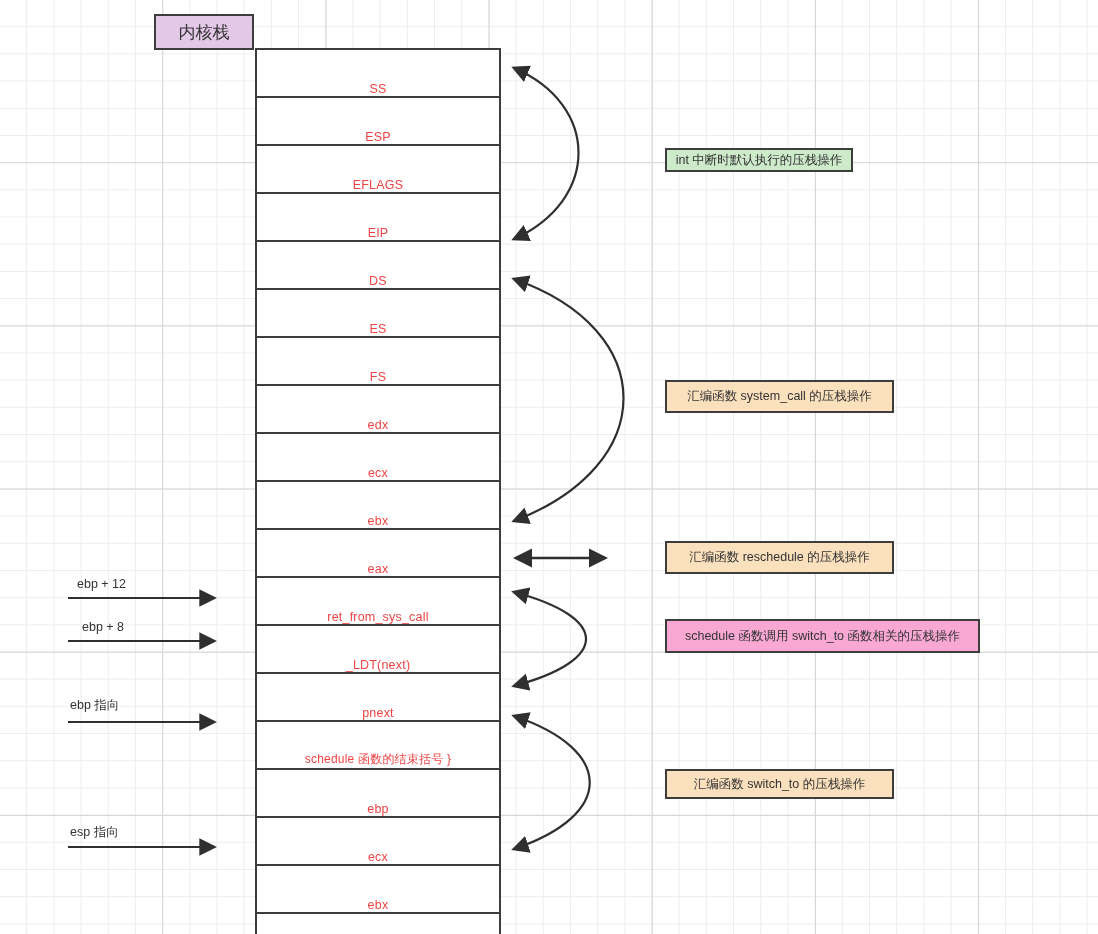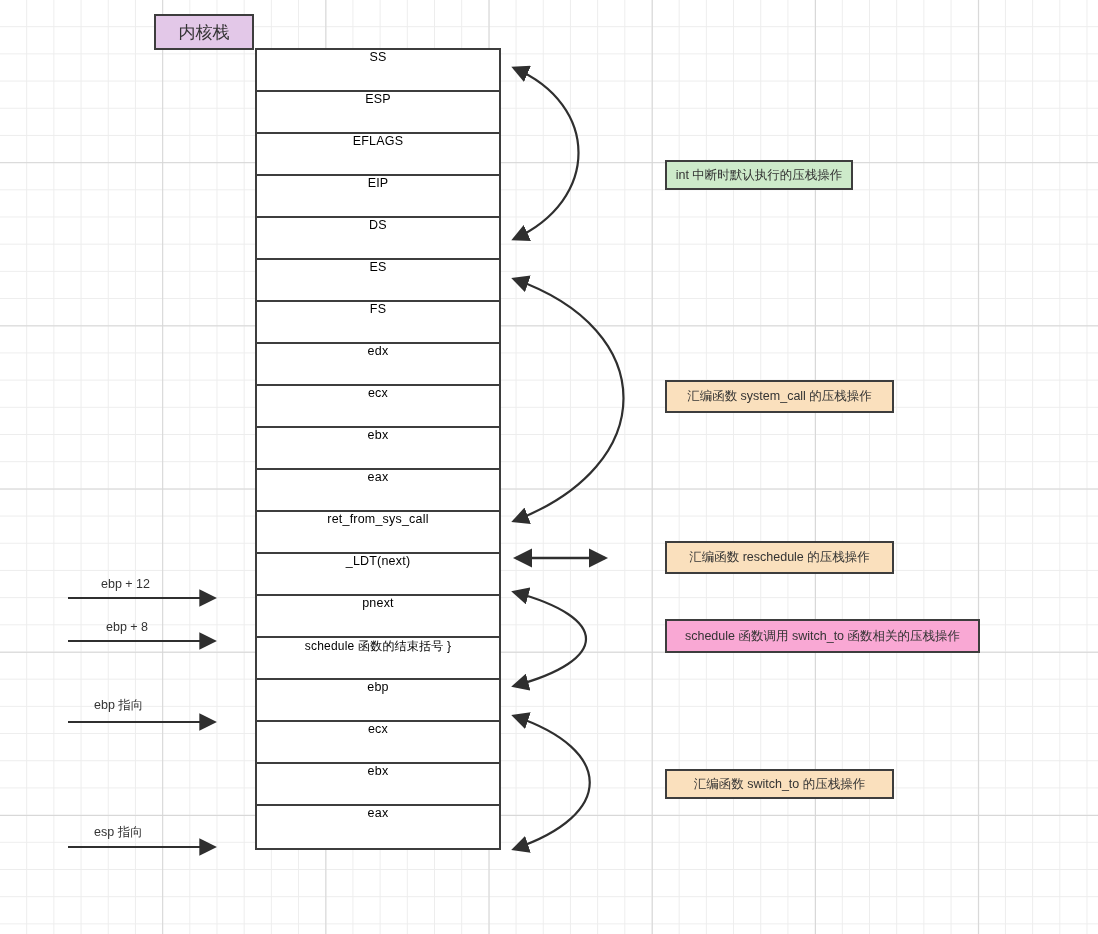--- a/index.html
+++ b/index.html
@@ -53,28 +53,28 @@
   .stack {
     position: absolute;
     left: 255px;
     top: 48px;
     width: 246px;
     border: 2px solid #3d3d3d;
     box-sizing: border-box;
     background: #ffffff;
   }
   .stack-cell {
-    height: 42px;
+    height: 48px;
     border-bottom: 2px solid #3d3d3d;
     box-sizing: border-box;
     display: flex;
-    align-items: flex-start;
+    align-items: flex-end;
     justify-content: center;
     font-size: 12.5px;
-    color: #000000;
+    color: #ef4444;
     letter-spacing: 0.2px;
     background: #ffffff;
   }
   .stack-cell:last-child {
     border-bottom: none;
   }
   .stack-cell.wide-text {
     font-size: 12px;
   }
 
@@ -88,33 +88,32 @@
     justify-content: center;
     font-size: 12.5px;
     color: #333;
     padding: 0 10px;
     white-space: nowrap;
   }
   .note-green  { background: #cdeaca; }
   .note-orange { background: #fae0bd; }
   .note-cyan   { background: #f9a8d4; }
 
-  #note-int        { left: 665px; top: 160px; width: 188px; height: 30px; }
+  #note-int        { left: 665px; top: 148px; width: 188px; height: 24px; }
   #note-syscall    { left: 665px; top: 380px; width: 229px; height: 33px; }
   #note-reschedule { left: 665px; top: 541px; width: 229px; height: 33px; }
   #note-schedule   { left: 665px; top: 619px; width: 315px; height: 34px; }
   #note-switchto   { left: 665px; top: 769px; width: 229px; height: 30px; }
 
   
   .ptr-label {
     position: absolute;
     font-size: 12.5px;
     color: #333;
     white-space: nowrap;
-    margin-left: 24px;
   }
   #ptr-ebp12-label { left: 77px;  top: 577px; }
   #ptr-ebp8-label  { left: 82px;  top: 620px; }
   #ptr-ebp-label   { left: 70px;  top: 697px; }
   #ptr-esp-label   { left: 70px;  top: 824px; }
 
   svg.overlay {
     position: absolute;
     left: 0;
     top: 0;

